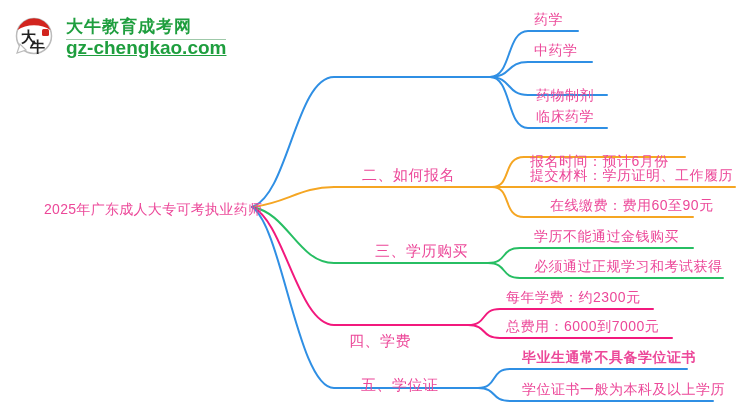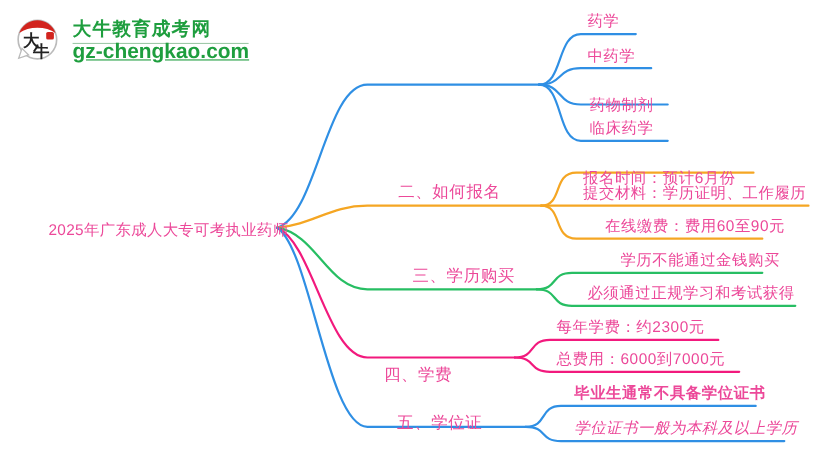--- a/index.html
+++ b/index.html
@@ -80,22 +80,22 @@
 
   <div class="label child" style="left:534px;top:9px;">药学</div>
   <div class="label child" style="left:534px;top:40px;">中药学</div>
   <div class="label child" style="left:536px;top:73px;margin-top:12px;">药物制剂</div>
   <div class="label child" style="left:536px;top:106px;">临床药学</div>
 
   <div class="label child" style="left:530px;top:135px;margin-top:16px;">报名时间：预计6月份</div>
   <div class="label child" style="left:530px;top:165px;">提交材料：学历证明、工作履历</div>
   <div class="label child" style="left:530px;top:195px;margin-left:20px;">在线缴费：费用60至90元</div>
 
-  <div class="label child" style="left:564px;top:226px;">学历不能通过金钱购买</div>
+  <div class="label child" style="left:534px;top:226px;">学历不能通过金钱购买</div>
   <div class="label child" style="left:534px;top:256px;">必须通过正规学习和考试获得</div>
 
   <div class="label child" style="left:506px;top:287px;">每年学费：约2300元</div>
   <div class="label child" style="left:506px;top:316px;">总费用：6000到7000元</div>
 
   <div class="label child" style="left:522px;top:347px;font-weight:bold;">毕业生通常不具备学位证书</div>
-  <div class="label child" style="left:522px;top:379px;font-style:italic;">学位证书一般为本科及以上学历</div>
+  <div class="label child" style="left:522px;top:379px;">学位证书一般为本科及以上学历</div>
 
 </div>
 
 </body></html>

